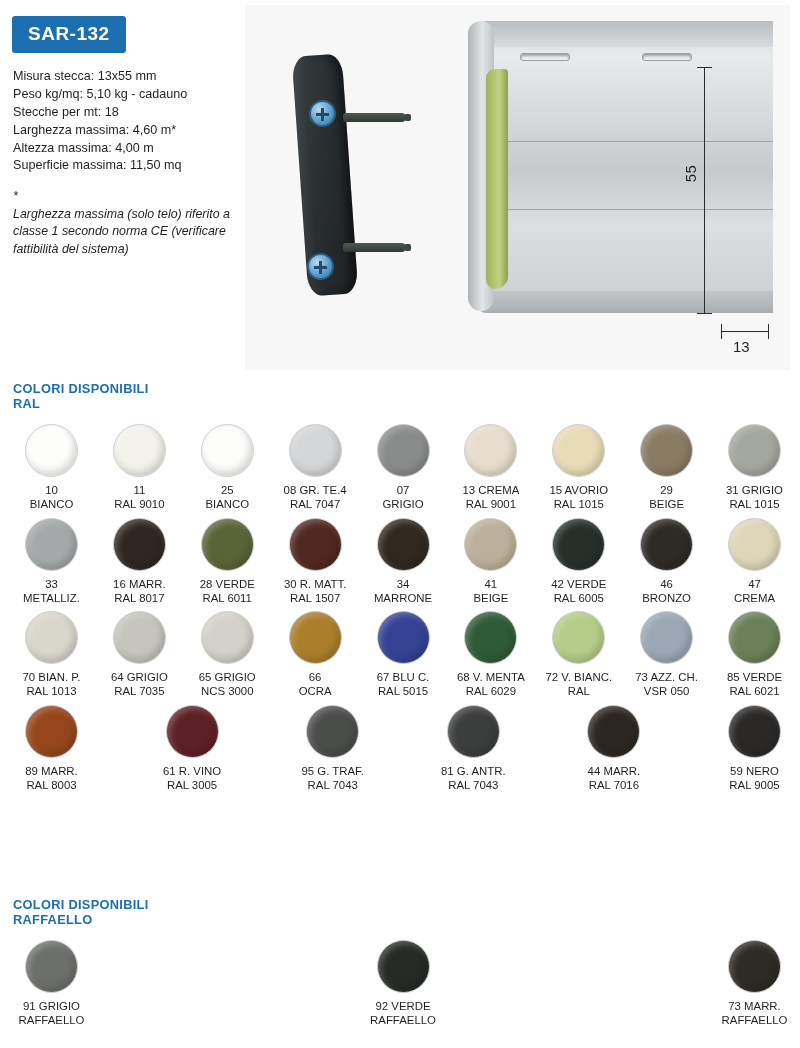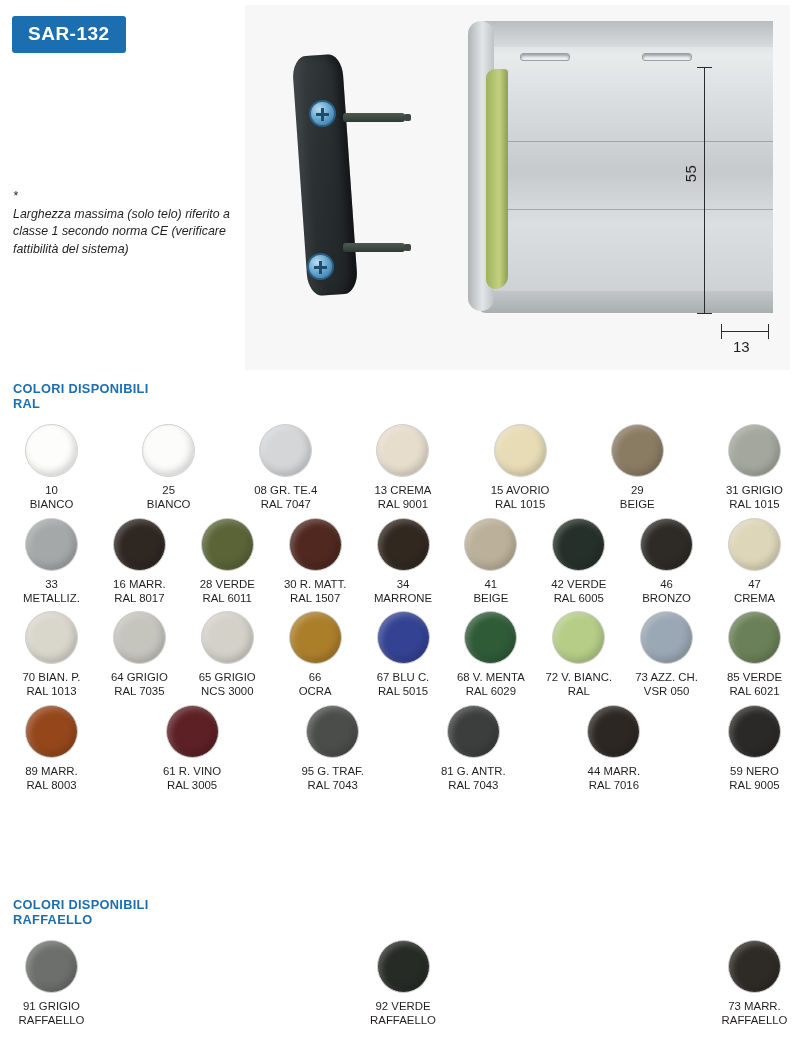--- a/index.html
+++ b/index.html
@@ -145,20 +145,28 @@
   }
   .cap span { display: block; }
 </style>
 </head>
 <body>
 
 <div class="page">
 
   <div class="badge">SAR-132</div>
 
+  <div class="specs">
+    <div>Misura stecca: 13x55 mm</div>
+    <div>Peso kg/mq: 5,10 kg - cadauno</div>
+    <div>Stecche per mt: 18</div>
+    <div>Larghezza massima: 4,60 m*</div>
+    <div>Altezza massima: 4,00 m</div>
+    <div>Superficie massima: 11,50 mq</div>
+  </div>
 
   <div class="note">
     <span class="star">*</span>
     <span>Larghezza massima (solo telo) riferito a classe 1 secondo norma CE (verificare fattibilità del sistema)</span>
   </div>
 
   <div class="figure">
 
     <div class="profile-dark"></div>
     <div class="screw" style="left:98px; top:108px;"></div>
@@ -196,31 +204,45 @@
   <div class="grid" id="grid-ral" style="top:424px;">
       <div class="row">
         <div class="cell">
           <div class="swatch" style="background: rgb(253, 253, 251);"></div>
           <div class="cap">
             <span>10</span>
             <span>BIANCO</span>
           </div>
         </div>
         <div class="cell">
+          <div class="swatch" style="background: rgb(243, 242, 235);"></div>
+          <div class="cap">
+            <span>11</span>
+            <span>RAL 9010</span>
+          </div>
+        </div>
+        <div class="cell">
           <div class="swatch" style="background: rgb(252, 252, 250);"></div>
           <div class="cap">
             <span>25</span>
             <span>BIANCO</span>
           </div>
         </div>
         <div class="cell">
           <div class="swatch" style="background: rgb(212, 214, 216);"></div>
           <div class="cap">
             <span>08 GR. TE.4</span>
             <span>RAL 7047</span>
+          </div>
+        </div>
+        <div class="cell">
+          <div class="swatch" style="background: rgb(138, 140, 139);"></div>
+          <div class="cap">
+            <span>07</span>
+            <span>GRIGIO</span>
           </div>
         </div>
         <div class="cell">
           <div class="swatch" style="background: rgb(230, 221, 204);"></div>
           <div class="cap">
             <span>13 CREMA</span>
             <span>RAL 9001</span>
           </div>
         </div>
         <div class="cell">

